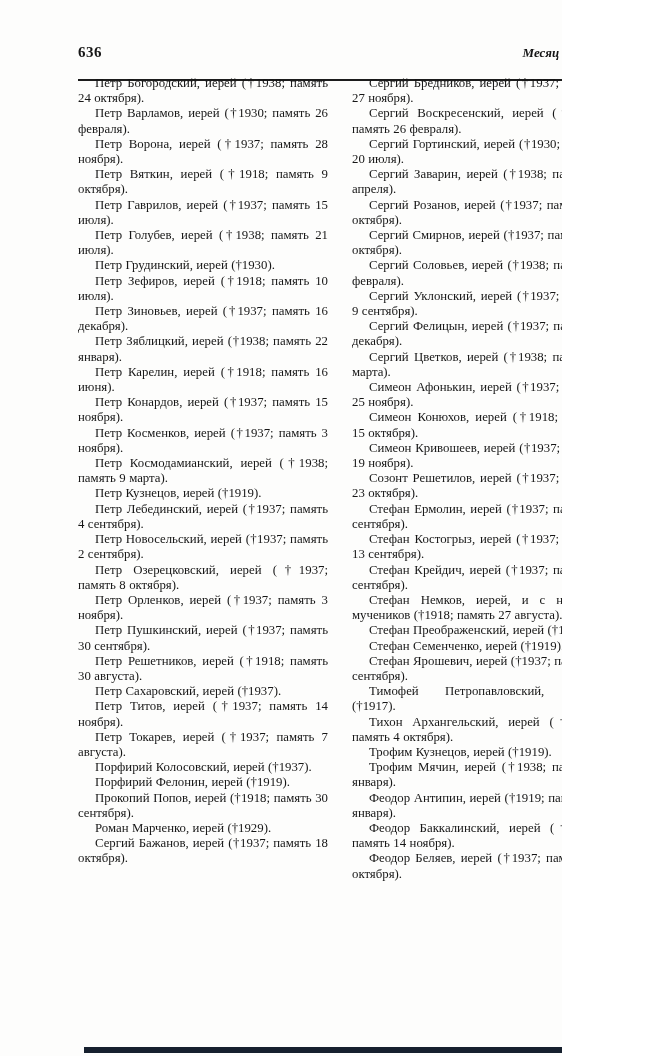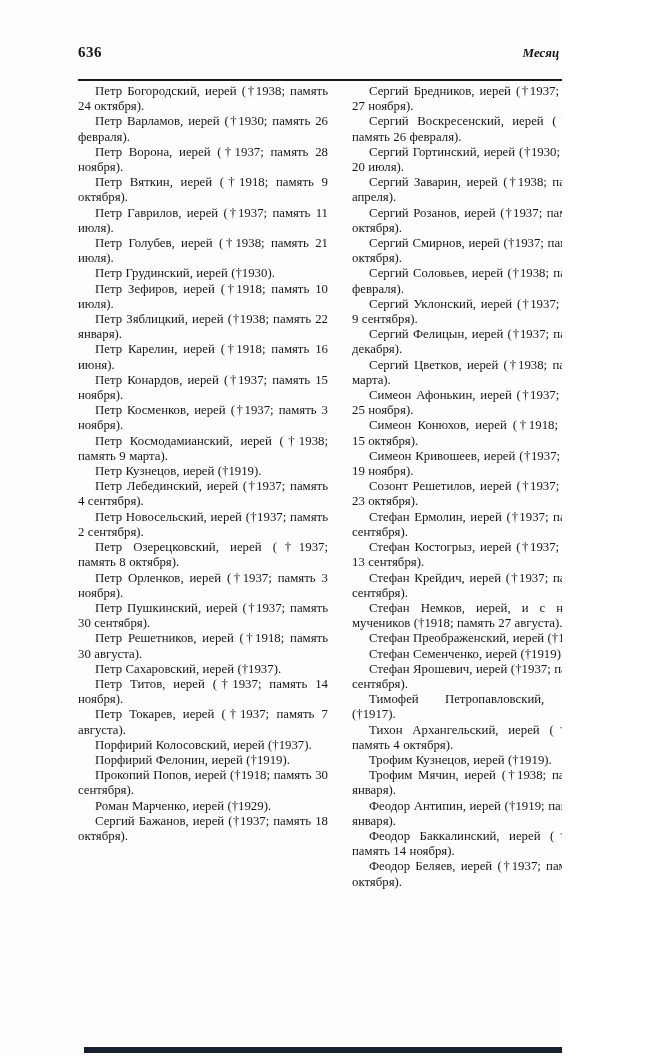--- a/index.html
+++ b/index.html
@@ -40,21 +40,21 @@
     position: absolute;
     left: 78px;
     top: 79px;
     width: 523px;
     height: 2px;
     background: #1c1c1c;
   }
   .columns {
     position: absolute;
     left: 78px;
-    top: 84px;
+    top: 76px;
     width: 524px;
     display: flex;
     gap: 24px;
   }
   .col {
     width: 254px;
   }
   .entry {
     margin: 0;
     font-size: 12.8px;
@@ -83,24 +83,25 @@
   </div>
 
   <div class="header-rule"></div>
 
   <div class="columns">
     <div class="col">
         <p class="entry">Петр Богородский, иерей (†1938; память 24 октября).</p>
         <p class="entry">Петр Варламов, иерей (†1930; память 26 февраля).</p>
         <p class="entry">Петр Ворона, иерей (†1937; память 28 ноября).</p>
         <p class="entry">Петр Вяткин, иерей (†1918; память 9 октября).</p>
-        <p class="entry">Петр Гаврилов, иерей (†1937; память 11 июля).</p>
+        <p class="entry">Петр Гаврилов, иерей (†1937; память 15 июля).</p>
         <p class="entry">Петр Голубев, иерей (†1938; память 21 июля).</p>
         <p class="entry">Петр Грудинский, иерей (†1930).</p>
         <p class="entry">Петр Зефиров, иерей (†1918; память 10 июля).</p>
+        <p class="entry">Петр Зиновьев, иерей (†1937; память 16 декабря).</p>
         <p class="entry">Петр Зяблицкий, иерей (†1938; память 22 января).</p>
         <p class="entry">Петр Карелин, иерей (†1918; память 16 июня).</p>
         <p class="entry">Петр Конардов, иерей (†1937; память 15 ноября).</p>
         <p class="entry">Петр Косменков, иерей (†1937; память 3 ноября).</p>
         <p class="entry">Петр Космодамианский, иерей (†1938; память 9 марта).</p>
         <p class="entry">Петр Кузнецов, иерей (†1919).</p>
         <p class="entry">Петр Лебединский, иерей (†1937; память 4 сентября).</p>
         <p class="entry">Петр Новосельский, иерей (†1937; память 2 сентября).</p>
         <p class="entry">Петр Озерецковский, иерей (†1937; память 8 октября).</p>
         <p class="entry">Петр Орленков, иерей (†1937; память 3 ноября).</p>

